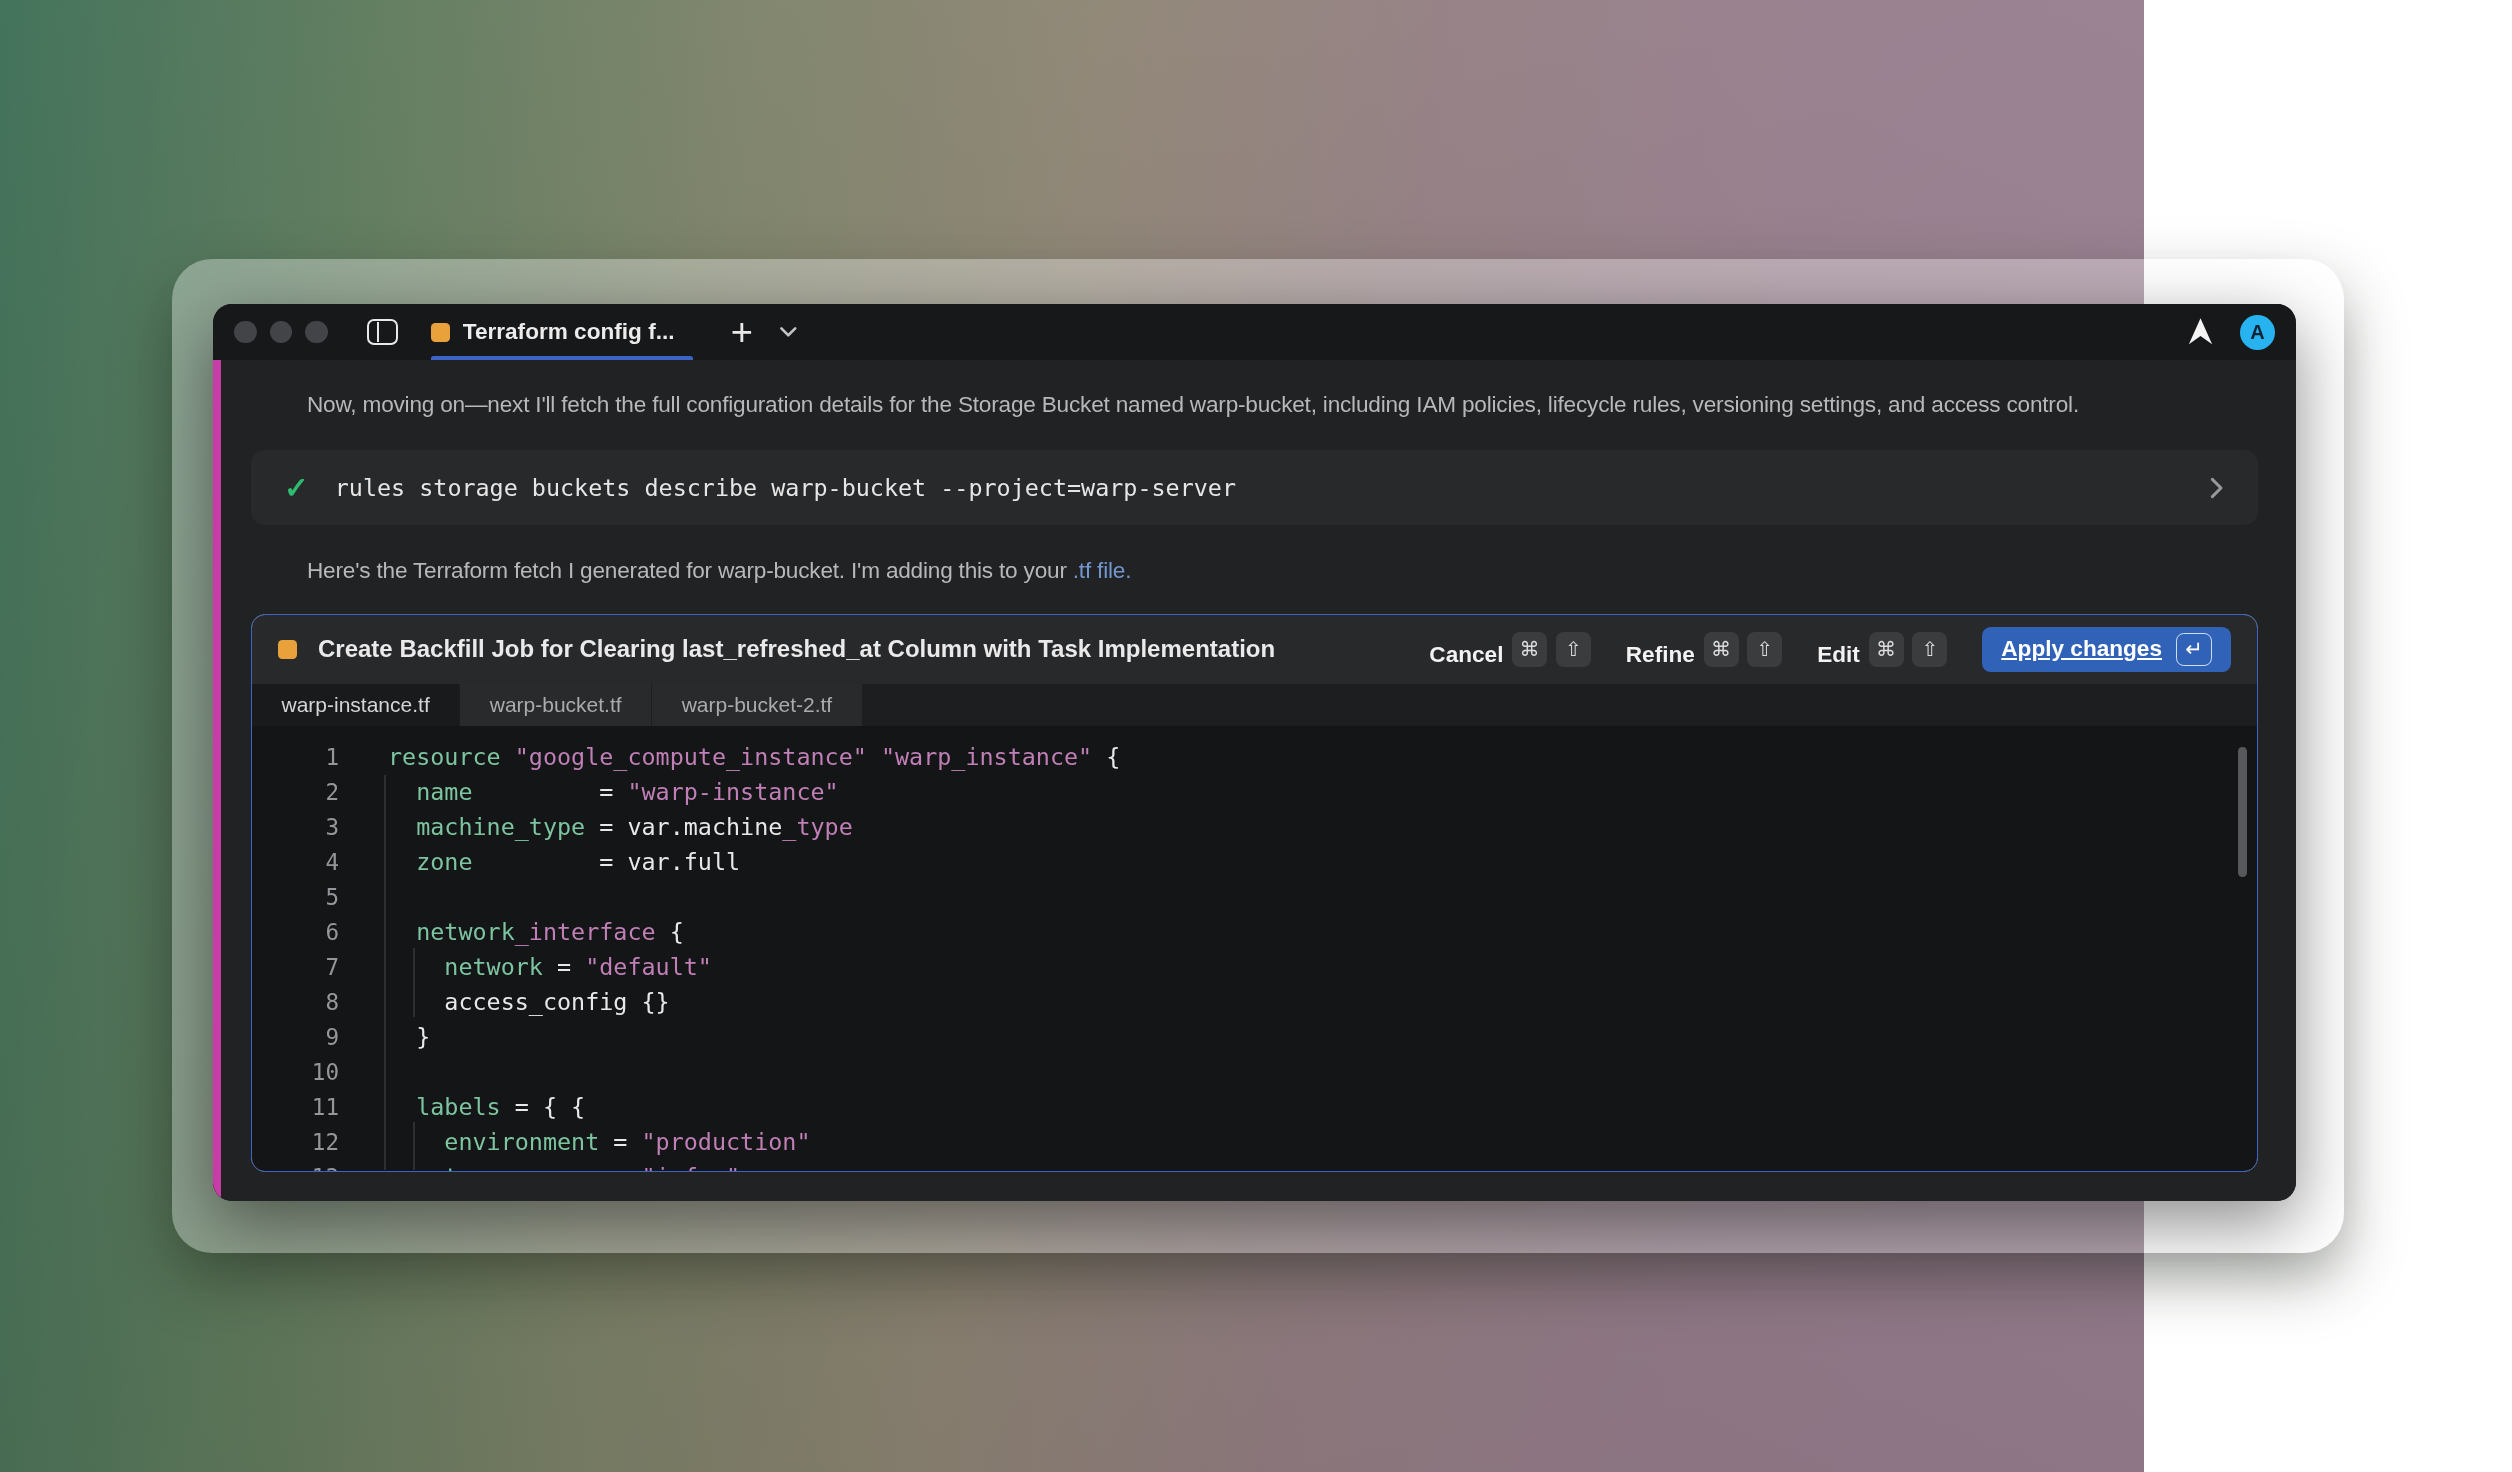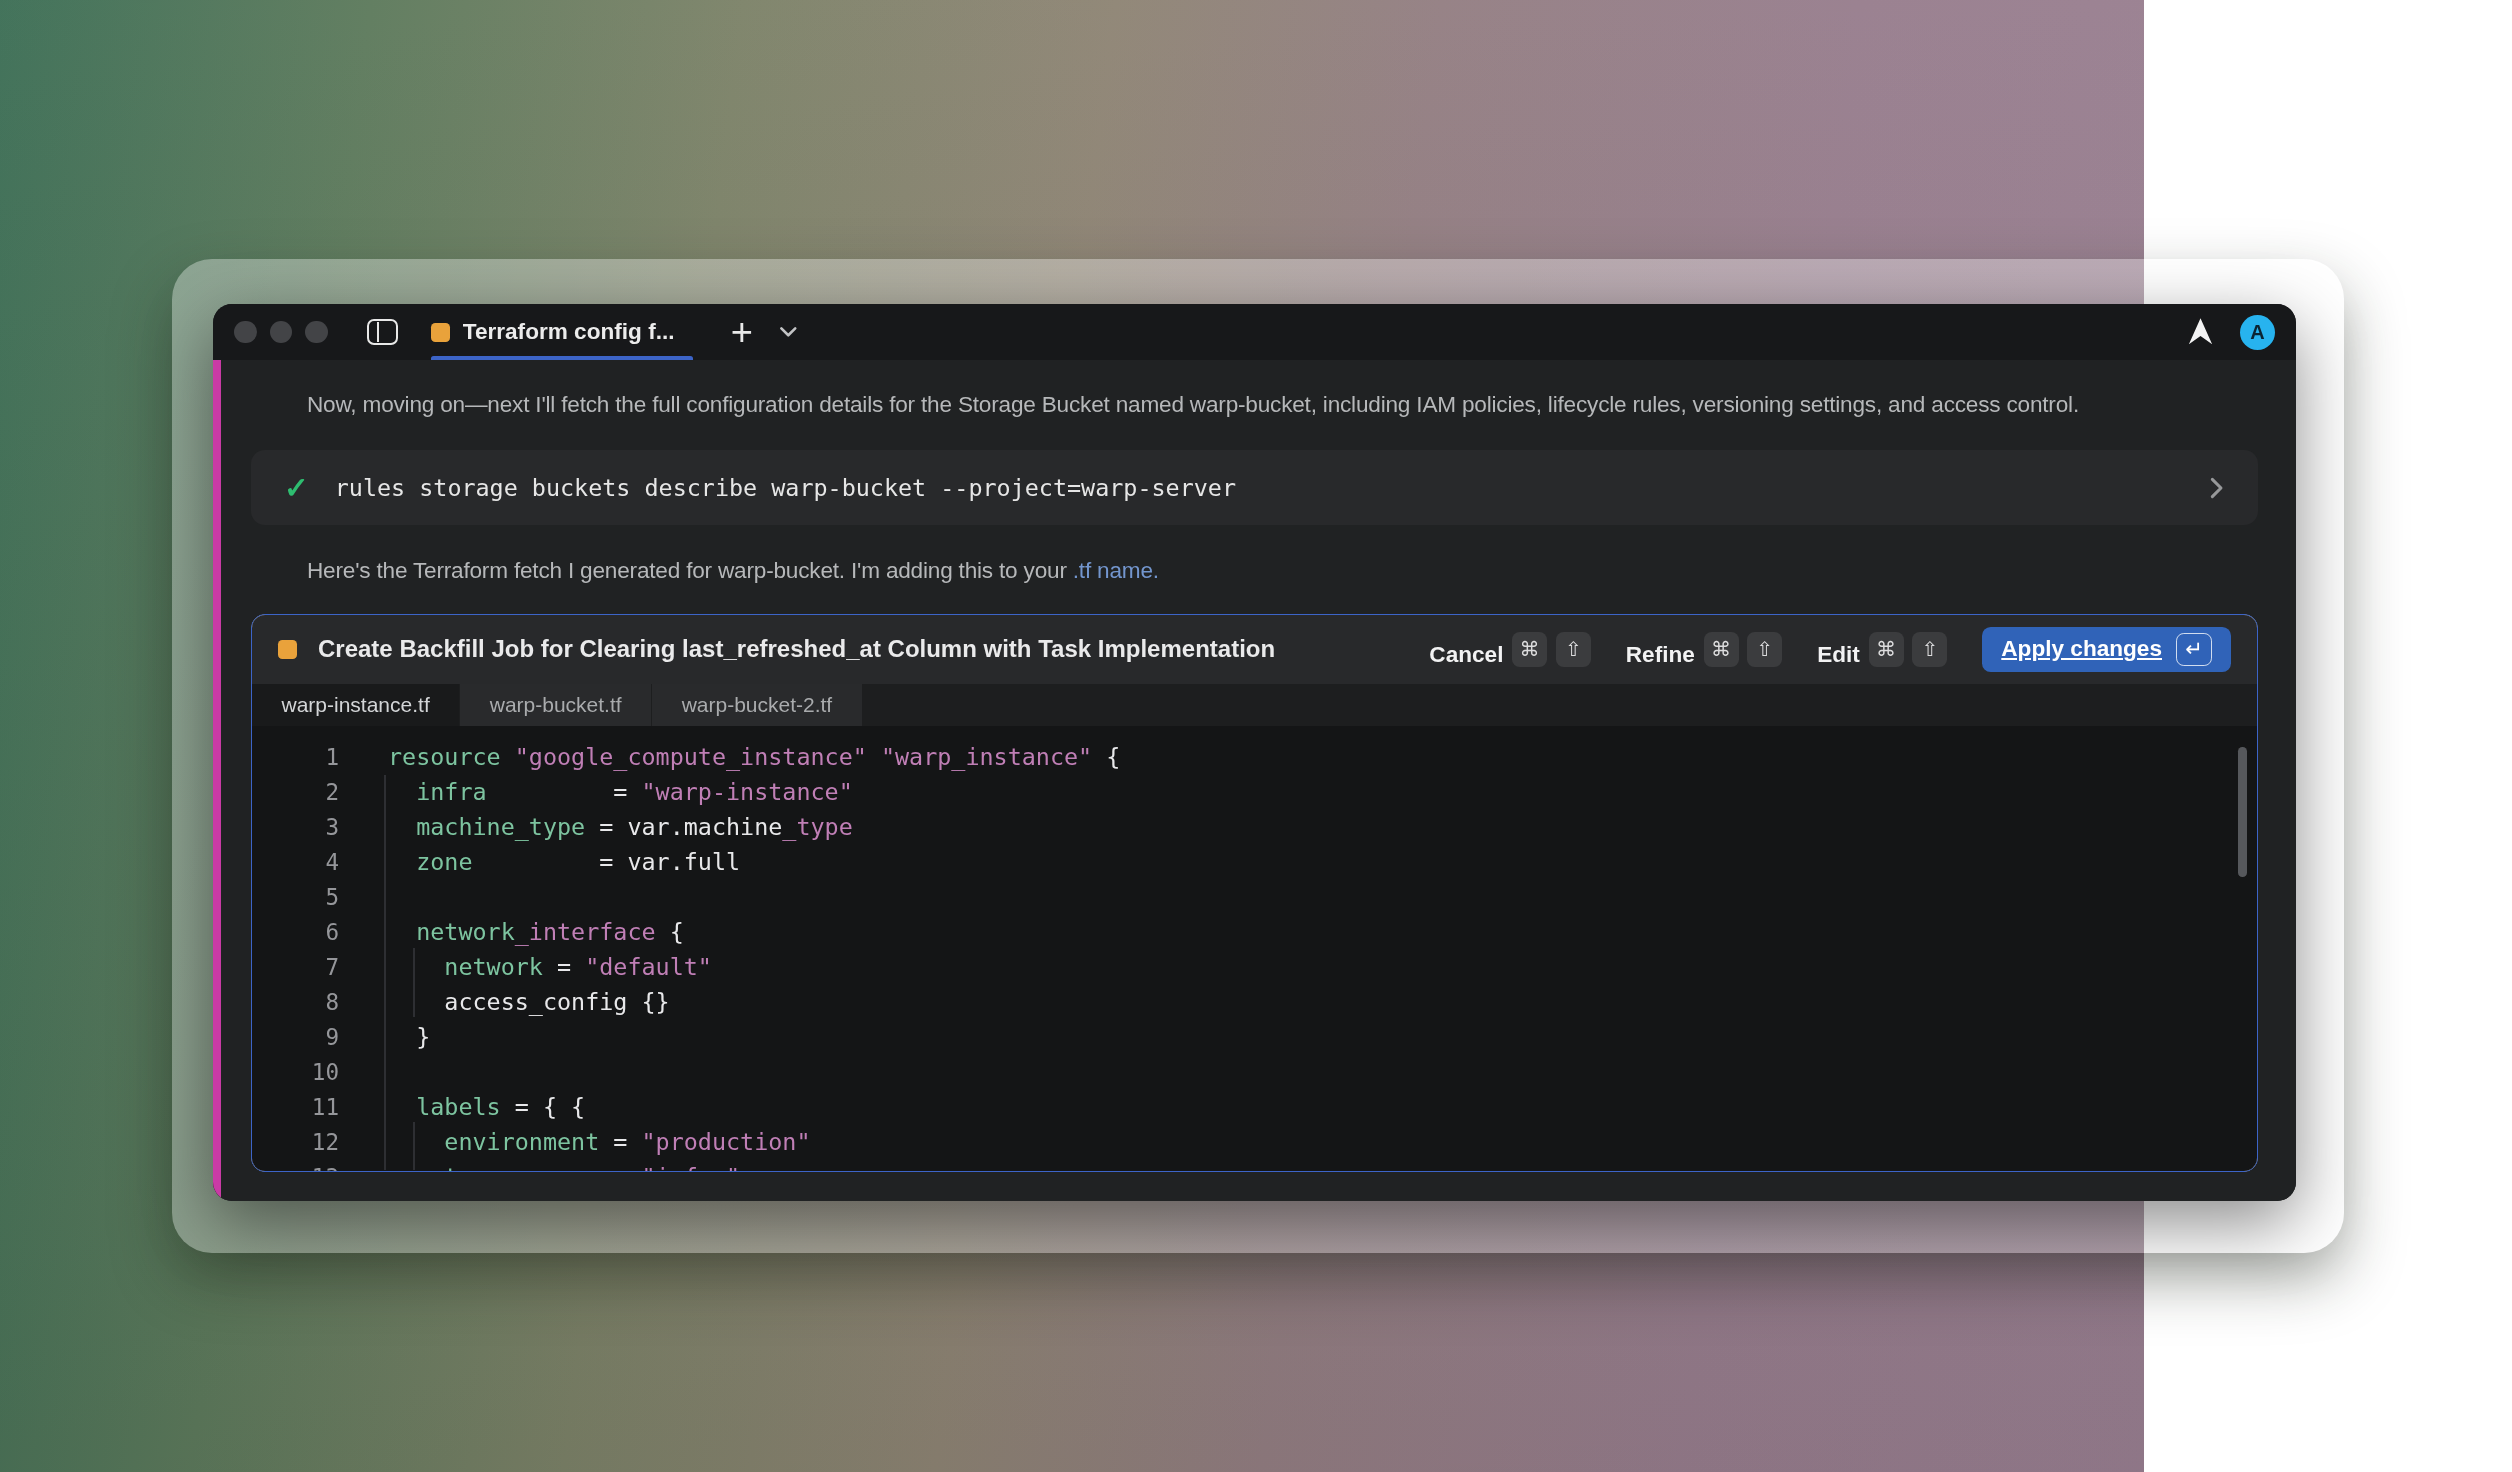--- a/index.html
+++ b/index.html
@@ -174,21 +174,21 @@
         <span class="cmd-check">✓</span>
         <span class="cmd-text">rules storage buckets describe warp-bucket --project=warp-server</span>
         <span class="cmd-chevron">
           <svg width="17.3" height="26" viewBox="0 0 20 30">
               <polyline points="5,5 15,15 5,25" fill="none" stroke="#97989a" stroke-width="3.5" stroke-linecap="round" stroke-linejoin="round"></polyline>
             </svg>
         </span>
       </div>
 
       <div class="msg m2">
-        <span>Here's the Terraform fetch I generated for warp-bucket. I'm adding this to your </span><span class="link">.tf name.</span>
+        <span>Here's the Terraform fetch I generated for warp-bucket. I'm adding this to your </span><span class="link">.tf file.</span>
       </div>
 
       <div class="panel">
         <div class="p-header">
           <div class="p-square"></div>
           <div class="p-title">Create Backfill Job for Clearing last_refreshed_at Column with Task Implementation</div>
 
           <div class="actions">
             <div class="act">
               <span class="act-label">Cancel</span>
@@ -219,21 +219,21 @@
           </div>
 
         <div class="codearea">
           <div>
               <div class="cl">
                 <span class="ln">1</span>
                 <span class="ct"><span class="tok-k">resource</span><span class="tok-p"> </span><span class="tok-s">"google_compute_instance"</span><span class="tok-p"> </span><span class="tok-s">"warp_instance"</span><span class="tok-p"> {</span></span>
               </div>
               <div class="cl">
                 <span class="ln">2</span>
-                <span class="ct"><span class="tok-k">  infra</span><span class="tok-p">         = </span><span class="tok-s">"warp-instance"</span></span>
+                <span class="ct"><span class="tok-k">  name</span><span class="tok-p">         = </span><span class="tok-s">"warp-instance"</span></span>
               </div>
               <div class="cl">
                 <span class="ln">3</span>
                 <span class="ct"><span class="tok-k">  machine_type</span><span class="tok-p"> = var.machine</span><span class="tok-s">_type</span></span>
               </div>
               <div class="cl">
                 <span class="ln">4</span>
                 <span class="ct"><span class="tok-k">  zone</span><span class="tok-p">         = var.full</span></span>
               </div>
               <div class="cl">

